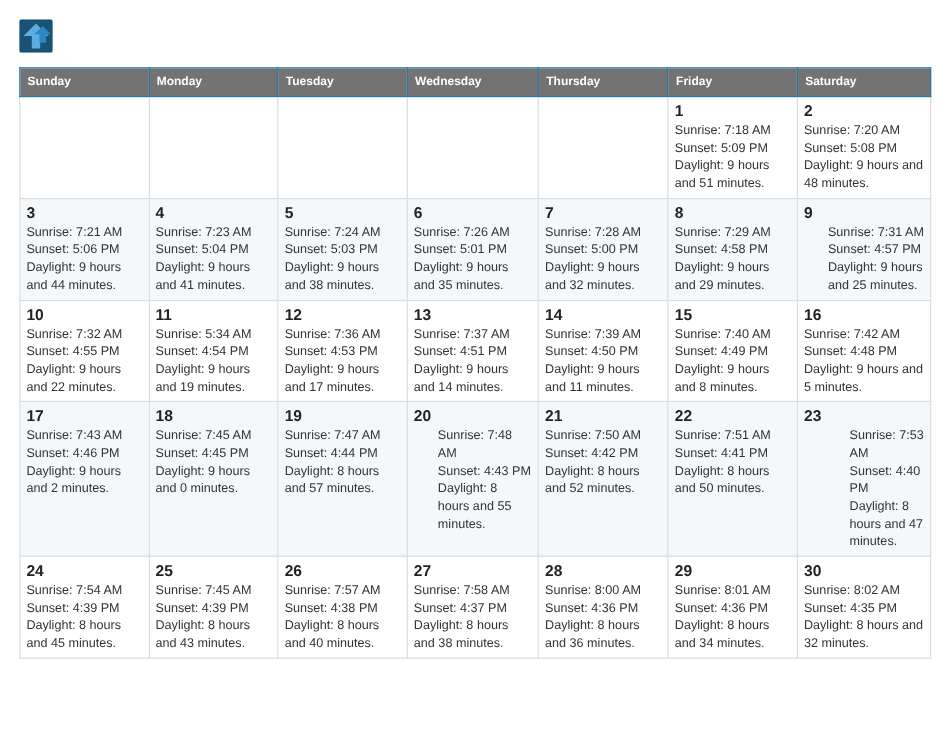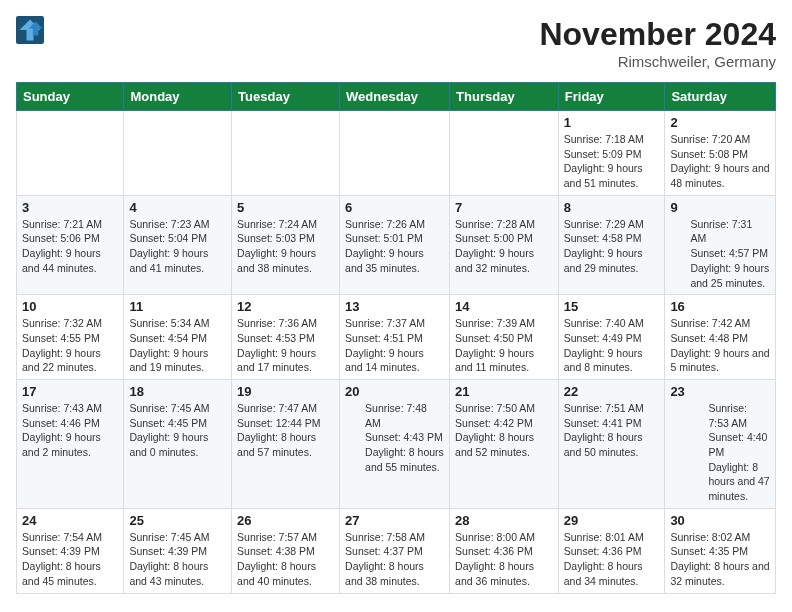--- a/index.html
+++ b/index.html
@@ -42,25 +42,25 @@
     .location {
       font-size: 15px;
       color: #555;
     }
     .calendar {
       width: 100%;
       border-collapse: collapse;
       font-size: 11px;
     }
     .calendar th {
-      background: #15803d;
+      background: #737373;
       color: #fff;
       text-align: left;
       padding: 6px 6px;
-      font-size: 13px;
+      font-size: 10px;
       font-weight: bold;
       border: 1px solid #2779aa;
     }
     .calendar td {
       border: 1px solid #ddd;
       vertical-align: top;
       padding: 4px 5px;
       width: 113px;
       min-height: 80px;
       background: #fff;
@@ -93,24 +93,20 @@
 </head>
 <body>
 
 <div class="header-area">
   <div class="logo">
     <svg class="logo-icon" viewBox="0 0 40 40">
       <rect x="0" y="0" width="40" height="40" fill="#1a5276" rx="3"></rect>
       <polygon points="20,5 35,20 25,20 25,35 15,35 15,20 5,20" fill="#5dade2"></polygon>
       <polygon points="28,8 38,18 32,18 32,28 24,28 24,18 18,18" fill="#2e86c1"></polygon>
     </svg>
-  </div>
-  <div class="title-area">
-    <div class="month-title">November 2024</div>
-    <div class="location">Rimschweiler, Germany</div>
   </div>
 </div>
 
 <table class="calendar">
   <thead>
     <tr>
     <th>Sunday</th>
         <th>Monday</th>
         <th>Tuesday</th>
         <th>Wednesday</th>
@@ -236,21 +232,21 @@
         </td>
         <td>
           <span class="day-number">18</span>
           <div class="day-info" style="white-space: pre-line;">Sunrise: 7:45 AM
 Sunset: 4:45 PM
 Daylight: 9 hours and 0 minutes.</div>
         </td>
         <td>
           <span class="day-number">19</span>
           <div class="day-info" style="white-space: pre-line;">Sunrise: 7:47 AM
-Sunset: 12:44 PM
+Sunset: 4:44 PM
 Daylight: 8 hours and 57 minutes.</div>
         </td>
         <td>
           <span class="day-number">20</span>
           <div class="day-info" style="white-space: pre-line; margin-left: 20px;">Sunrise: 7:48 AM
 Sunset: 4:43 PM
 Daylight: 8 hours and 55 minutes.</div>
         </td>
         <td>
           <span class="day-number">21</span>

